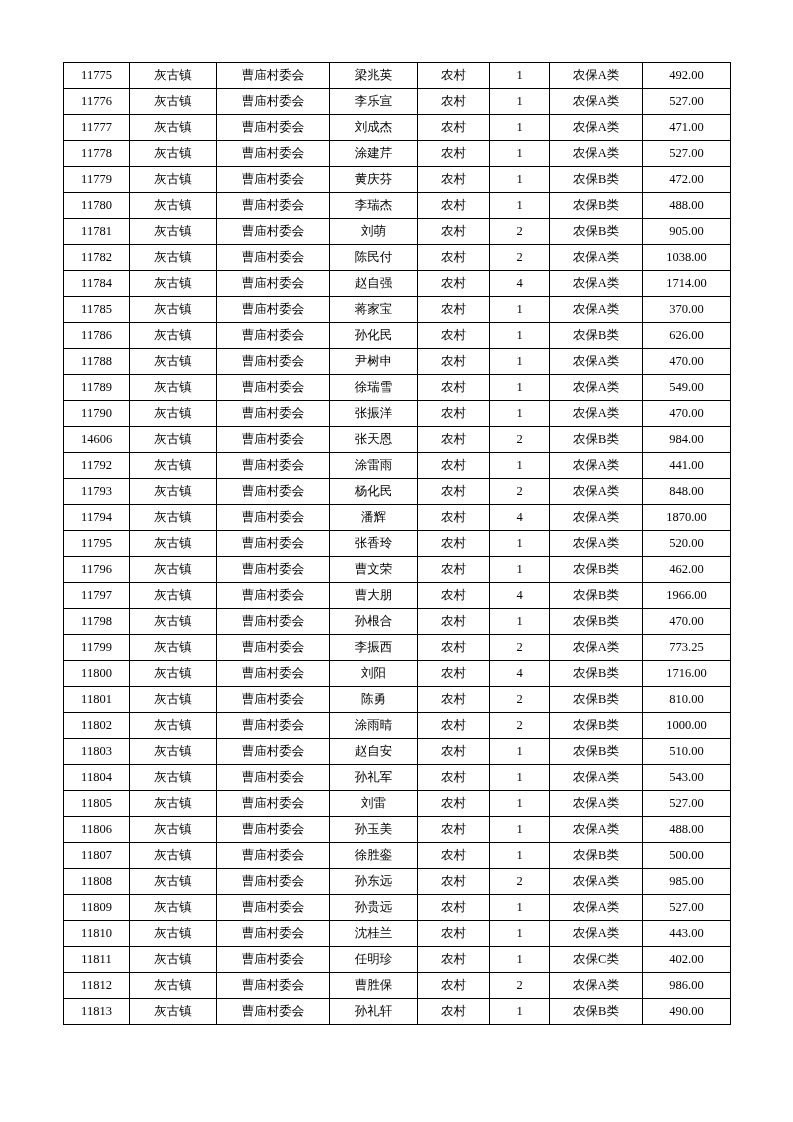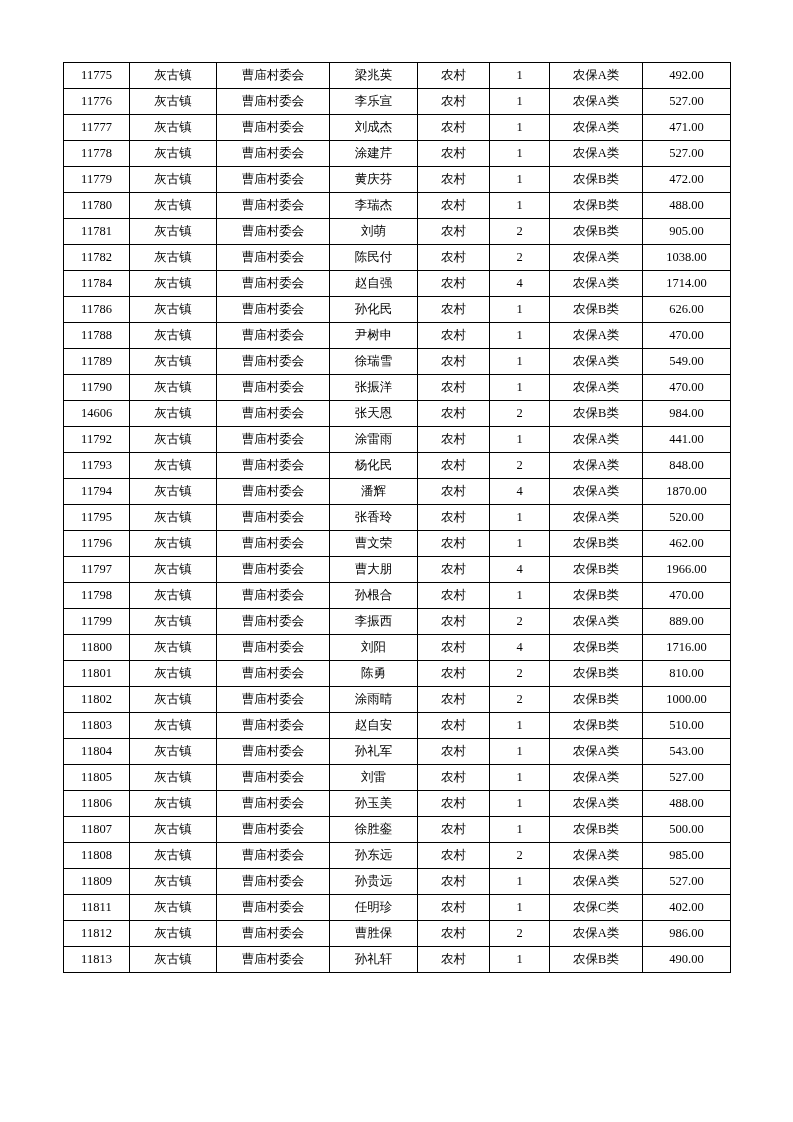--- a/index.html
+++ b/index.html
@@ -145,20 +145,30 @@
           <td>11784</td>
           <td>灰古镇</td>
           <td>曹庙村委会</td>
           <td>赵自强</td>
           <td>农村</td>
           <td>4</td>
           <td>农保A类</td>
           <td>1714.00</td>
         </tr>
         <tr>
+          <td>11785</td>
+          <td>灰古镇</td>
+          <td>曹庙村委会</td>
+          <td>蒋家宝</td>
+          <td>农村</td>
+          <td>1</td>
+          <td>农保A类</td>
+          <td>370.00</td>
+        </tr>
+        <tr>
           <td>11786</td>
           <td>灰古镇</td>
           <td>曹庙村委会</td>
           <td>孙化民</td>
           <td>农村</td>
           <td>1</td>
           <td>农保B类</td>
           <td>626.00</td>
         </tr>
         <tr>
@@ -272,21 +282,21 @@
           <td>470.00</td>
         </tr>
         <tr>
           <td>11799</td>
           <td>灰古镇</td>
           <td>曹庙村委会</td>
           <td>李振西</td>
           <td>农村</td>
           <td>2</td>
           <td>农保A类</td>
-          <td>889.00</td>
+          <td>773.25</td>
         </tr>
         <tr>
           <td>11800</td>
           <td>灰古镇</td>
           <td>曹庙村委会</td>
           <td>刘阳</td>
           <td>农村</td>
           <td>4</td>
           <td>农保B类</td>
           <td>1716.00</td>
@@ -373,20 +383,30 @@
         </tr>
         <tr>
           <td>11809</td>
           <td>灰古镇</td>
           <td>曹庙村委会</td>
           <td>孙贵远</td>
           <td>农村</td>
           <td>1</td>
           <td>农保A类</td>
           <td>527.00</td>
+        </tr>
+        <tr>
+          <td>11810</td>
+          <td>灰古镇</td>
+          <td>曹庙村委会</td>
+          <td>沈桂兰</td>
+          <td>农村</td>
+          <td>1</td>
+          <td>农保A类</td>
+          <td>443.00</td>
         </tr>
         <tr>
           <td>11811</td>
           <td>灰古镇</td>
           <td>曹庙村委会</td>
           <td>任明珍</td>
           <td>农村</td>
           <td>1</td>
           <td>农保C类</td>
           <td>402.00</td>

